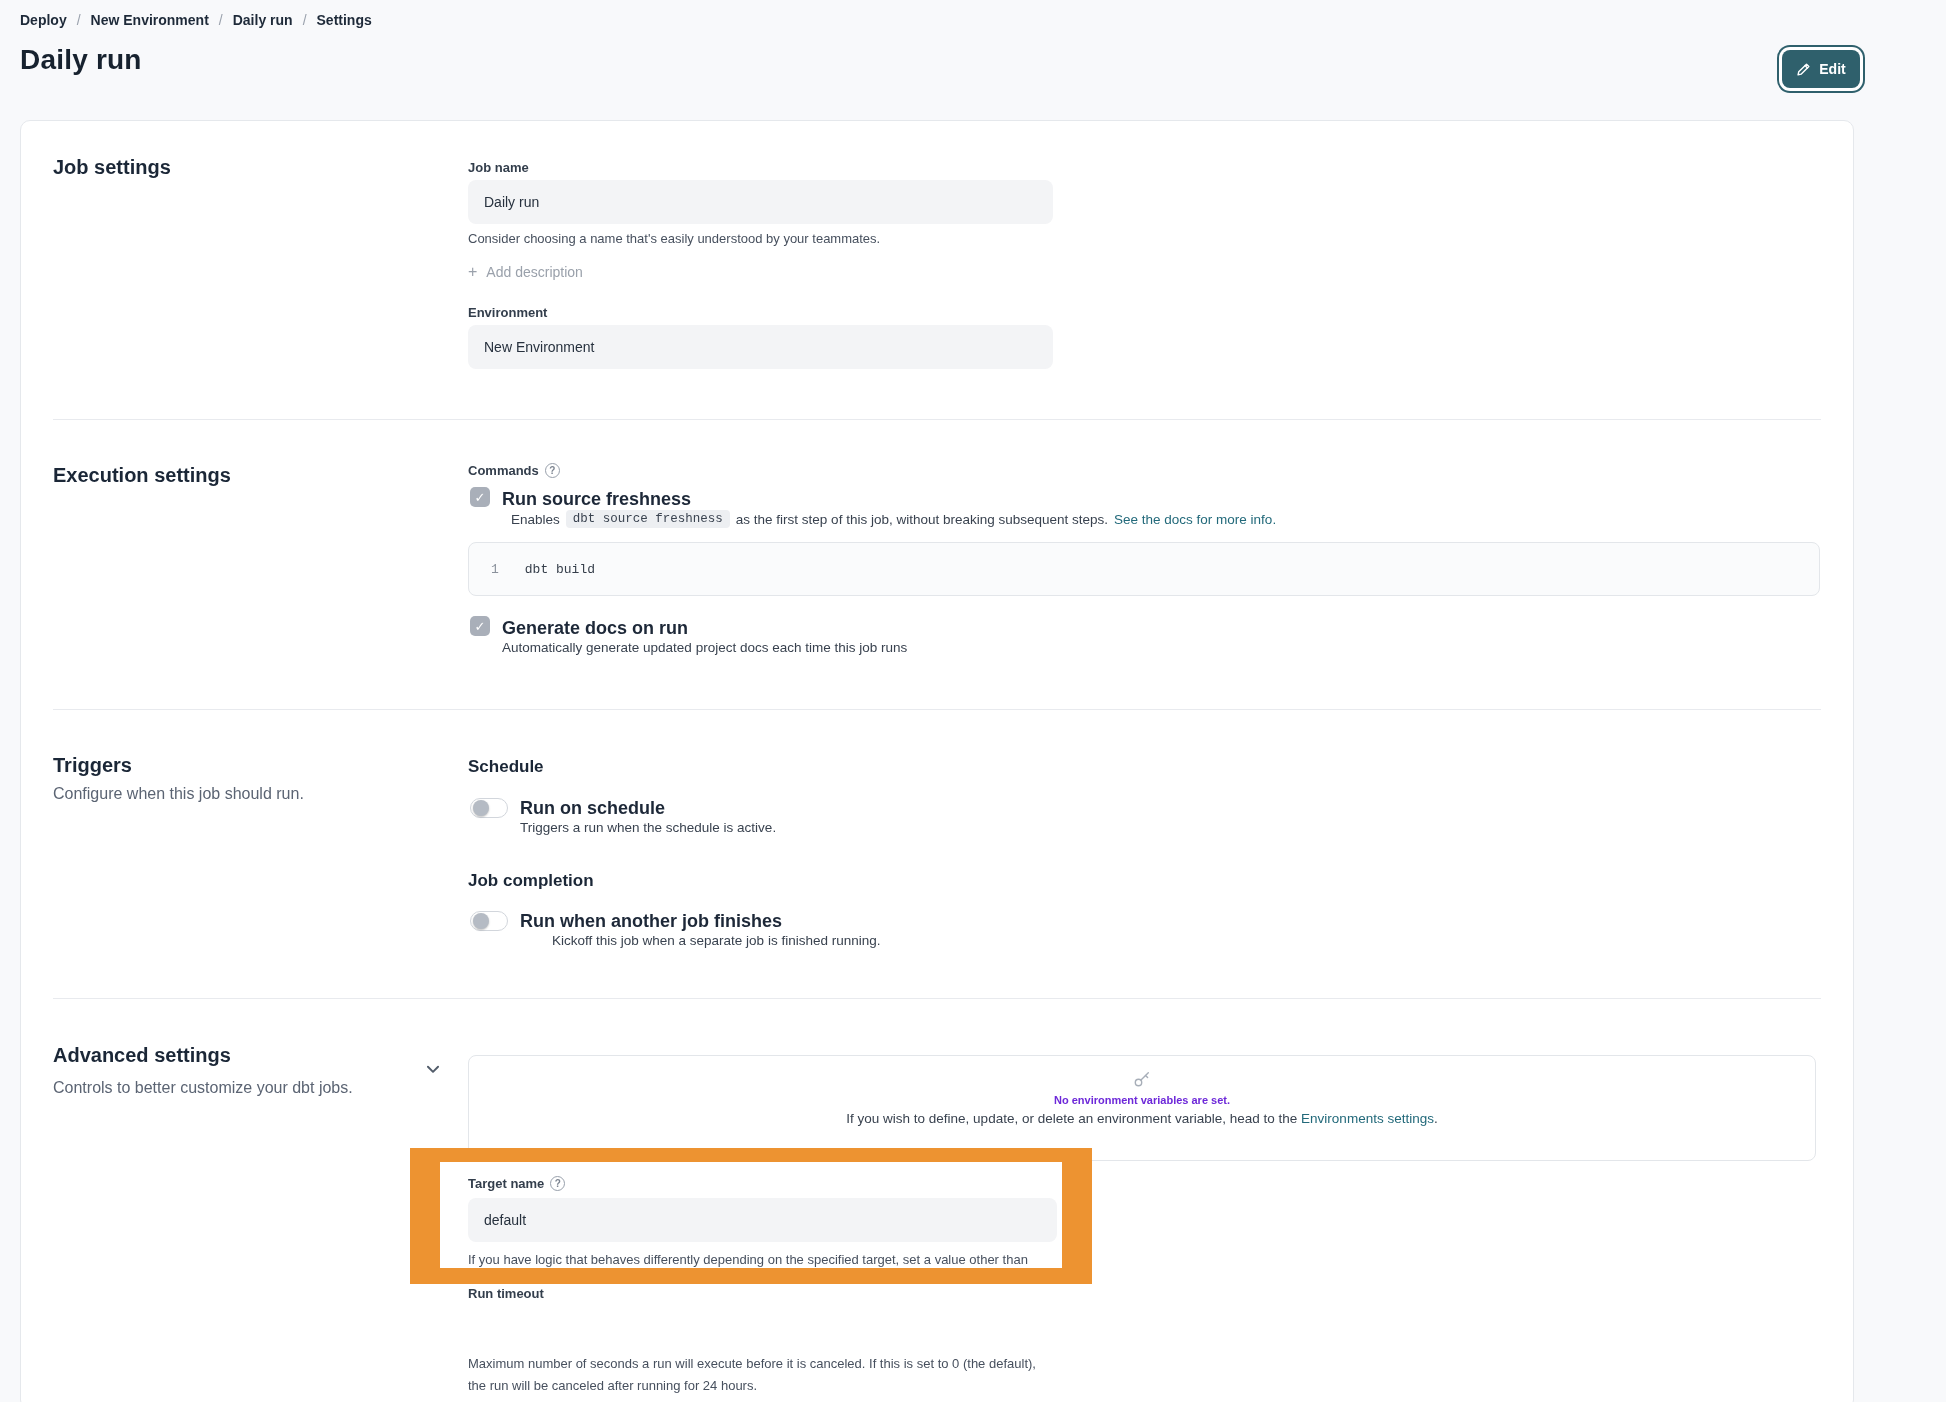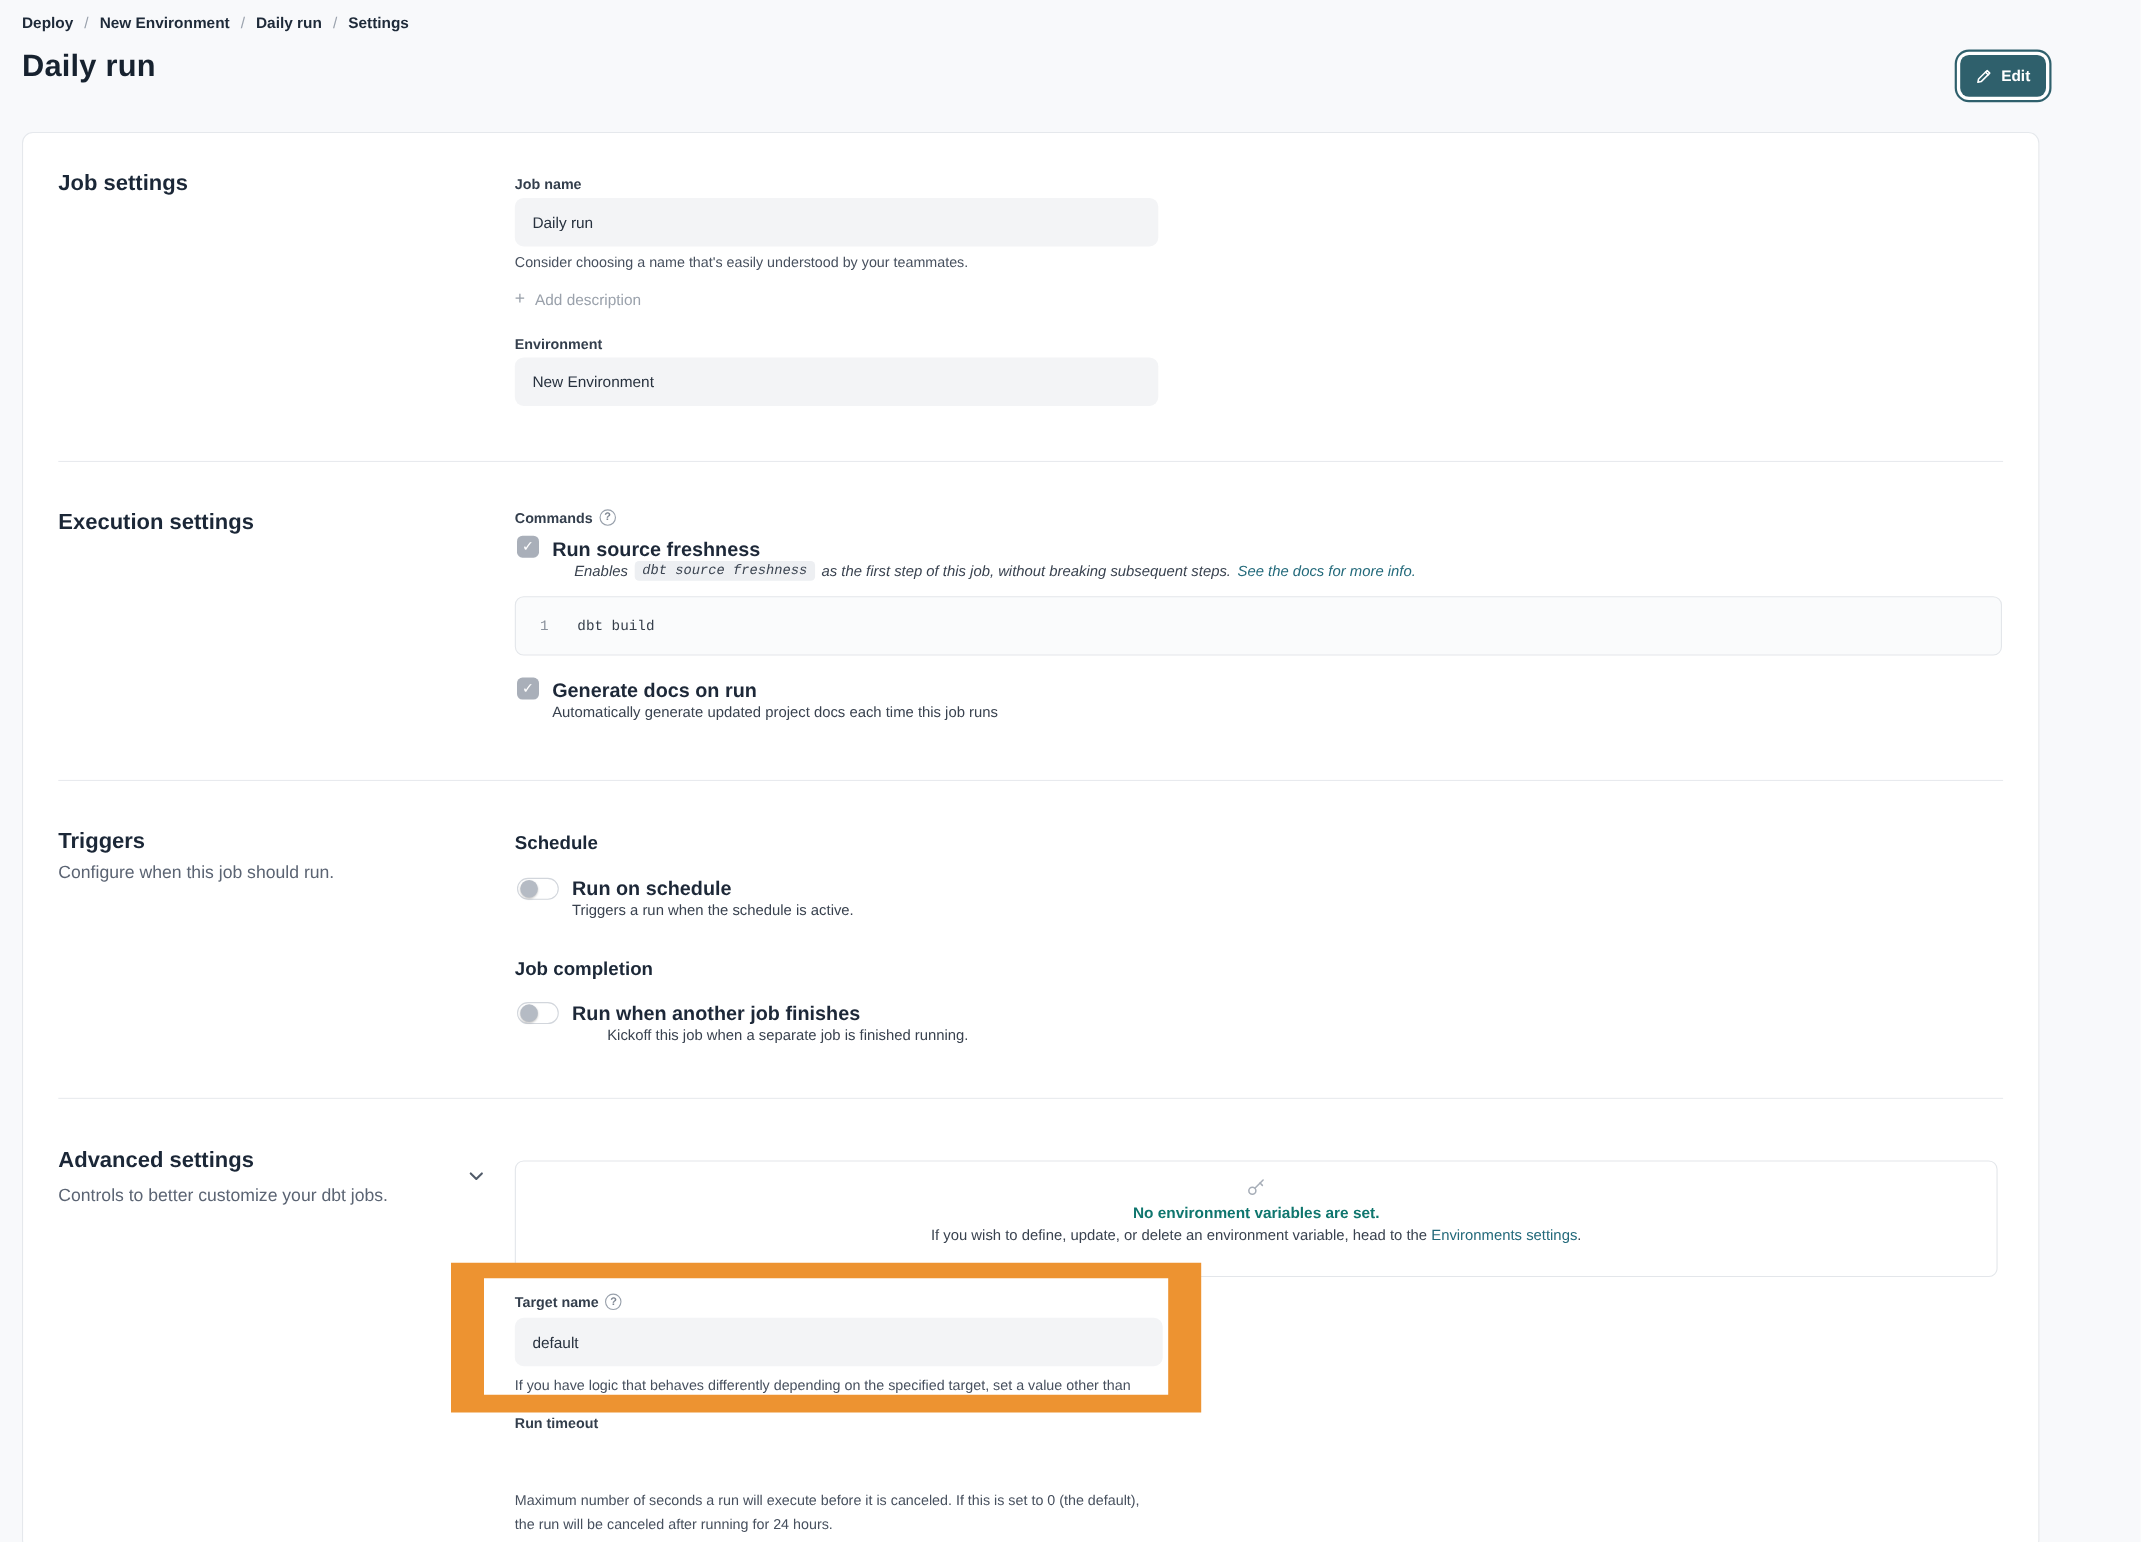--- a/index.html
+++ b/index.html
@@ -64,21 +64,21 @@
 
   .toggle{width:38px;height:20px;border-radius:10px;background:#fff;border:1px solid #d2d6dc;cursor:pointer;}
   .knob{width:16px;height:16px;border-radius:50%;background:#b5bbc4;position:absolute;left:2px;top:1px;
     box-shadow:0 1px 2px rgba(0,0,0,.25);}
 
   .help{width:15px;height:15px;border:1.2px solid #98a0ab;border-radius:50%;display:inline-flex;
     align-items:center;justify-content:center;font-size:10px;color:#7c8490;font-weight:700;cursor:pointer;flex:none;}
 
   .envbox{border:1px solid #e3e6ea;border-radius:8px;background:#fff;display:flex;flex-direction:column;
     align-items:center;padding-top:13px;gap:5px;}
-  .envbox-title{font-size:14px;font-weight:700;color:#0f766e;}
+  .envbox-title{font-size:11px;font-weight:700;color:#6d28d9;}
   .envbox-desc{font-size:13.5px;color:#39424f;}
 
   .highlight-ring{border-style:solid;border-color:var(--orange);border-width:14px 30px 16px 30px;
     z-index:5;pointer-events:none;}
 </style>
 </head>
 <body>
 
 <div class="canvas">
 
@@ -123,21 +123,21 @@
 
   <div class="abs label-row" style="left:468px;top:463px;">
     <span class="field-label">Commands</span>
     <span class="help">?</span>
   </div>
 
   <div class="abs cb" style="left:470px;top:487px;">
     <span>✓</span>
   </div>
   <div class="abs cb-label" style="left:502px;top:489px;">Run source freshness</div>
-  <div class="abs cb-desc" style="left:522px;top:510px;font-style:italic;">
+  <div class="abs cb-desc" style="left:511px;top:510px;">
     <span>Enables</span>
     <span class="chip">dbt source freshness</span>
     <span>as the first step of this job, without breaking subsequent steps.</span>
     <span class="link">See the docs for more info.</span>
   </div>
 
   <div class="abs codeblock" style="left:468px;top:542px;width:1352px;height:54px;">
     <span class="linenum">1</span>
     <span>dbt build</span>
   </div>

